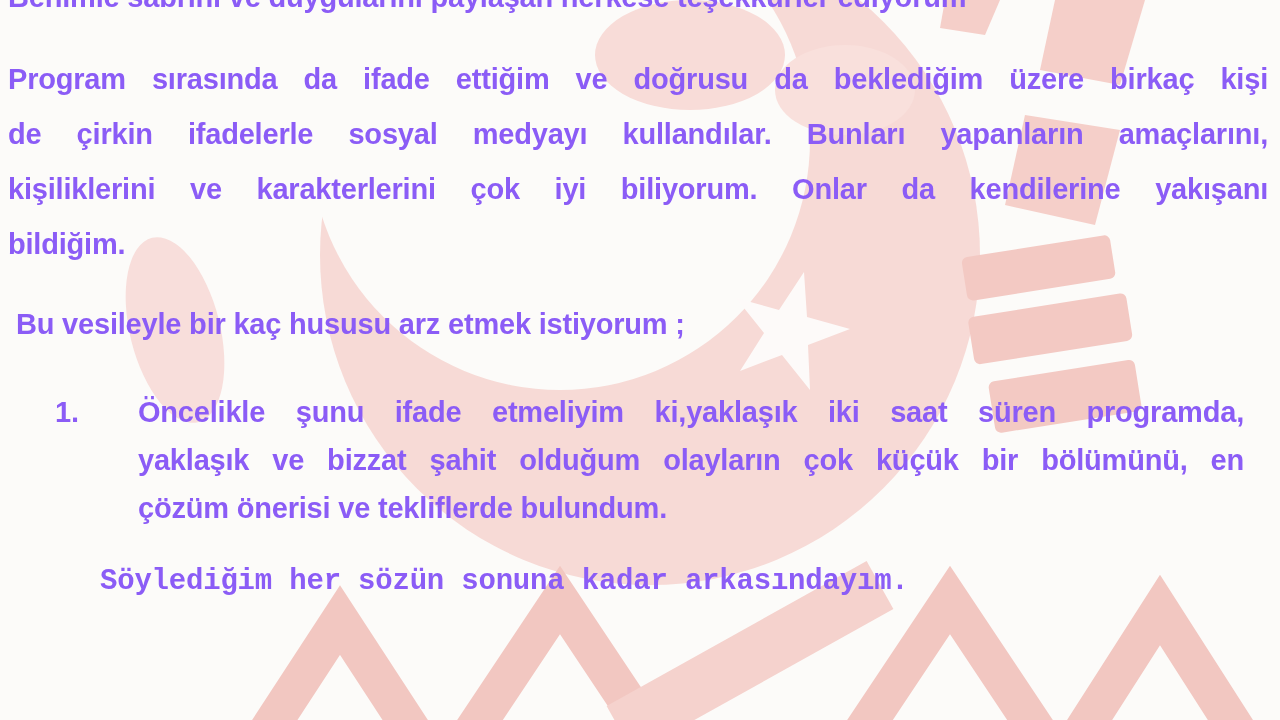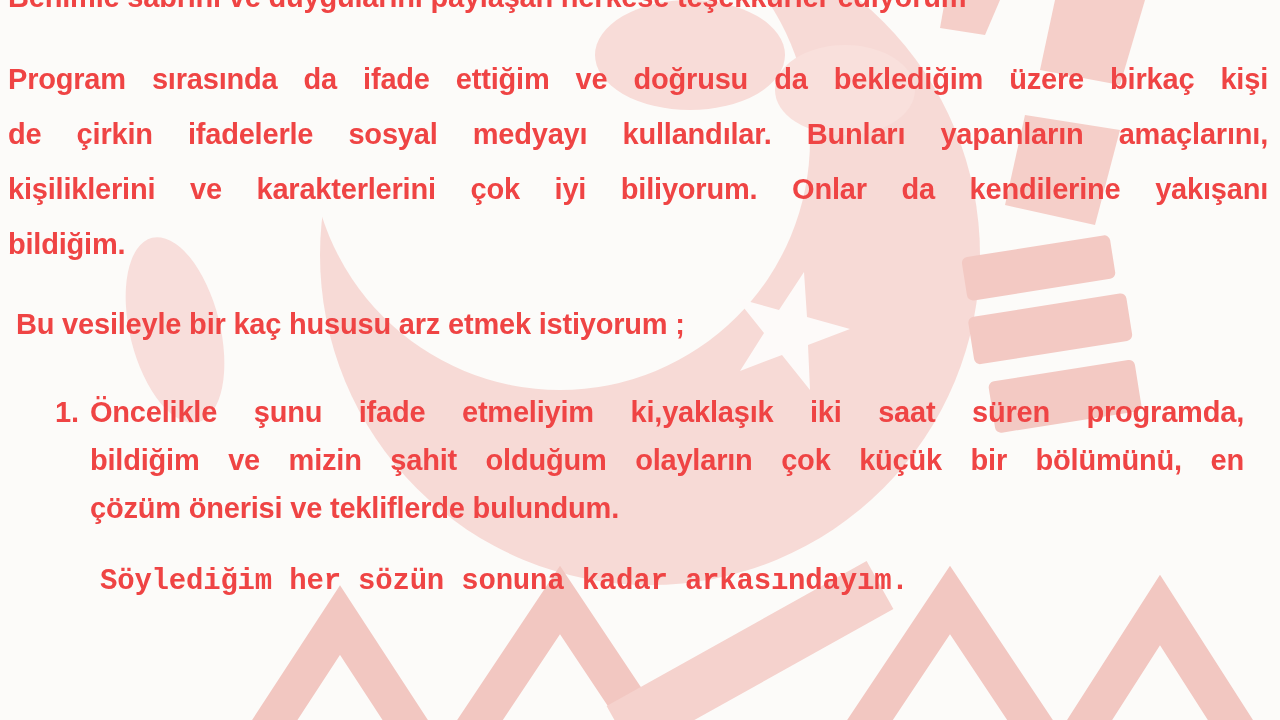--- a/index.html
+++ b/index.html
@@ -22,21 +22,21 @@
     position: absolute;
     inset: 0;
     z-index: 0;
     pointer-events: none;
   }
   .content {
     position: relative;
     z-index: 1;
     width: 1280px;
     height: 652px;
-    color: #ef4444;
+    color: #8b5cf6;
     font-weight: 700;
     font-size: 29px;
     letter-spacing: -0.2px;
   }
   
   .clip-line {
     height: 13px;
     overflow: hidden;
     margin: 0 8px 0 8px;
   }
@@ -62,21 +62,21 @@
   .list-item {
     position: relative;
     margin: 44px 36px 0 90px;
   }
   .list-item .marker {
     position: absolute;
     left: -35px;
     top: 0;
     line-height: 48px;
   }
-  .list-item .jline { line-height: 48px; }
+  .list-item .jline { line-height: 48px; margin-left: 48px; }
   .closing {
     margin: 30px 12px 0 100px;
     line-height: 40px;
     font-family: Liberation Mono, monospace;
   }
 </style>
 </head>
 <body>
 
 <div class="page">
@@ -128,21 +128,21 @@
       <span class="jline last">bildiğim.</span>
     </p>
 
     <p class="para p2">
       <span class="jline last">Bu vesileyle bir kaç hususu arz etmek istiyorum ;</span>
     </p>
 
     <div class="list-item">
       <span class="marker">1.</span>
       <span class="jline">Öncelikle şunu ifade etmeliyim ki,yaklaşık iki saat süren programda,</span>
-      <span class="jline">bildiğim ve mizin şahit olduğum olayların çok küçük bir bölümünü, en</span>
+      <span class="jline">yaklaşık ve bizzat şahit olduğum olayların çok küçük bir bölümünü, en</span>
       <span class="jline last">çözüm önerisi ve tekliflerde bulundum.</span>
     </div>
 
     <p class="para closing">
       <span class="jline last">Söylediğim her sözün sonuna kadar arkasındayım.</span>
     </p>
 
   </div>
 </div>
 

